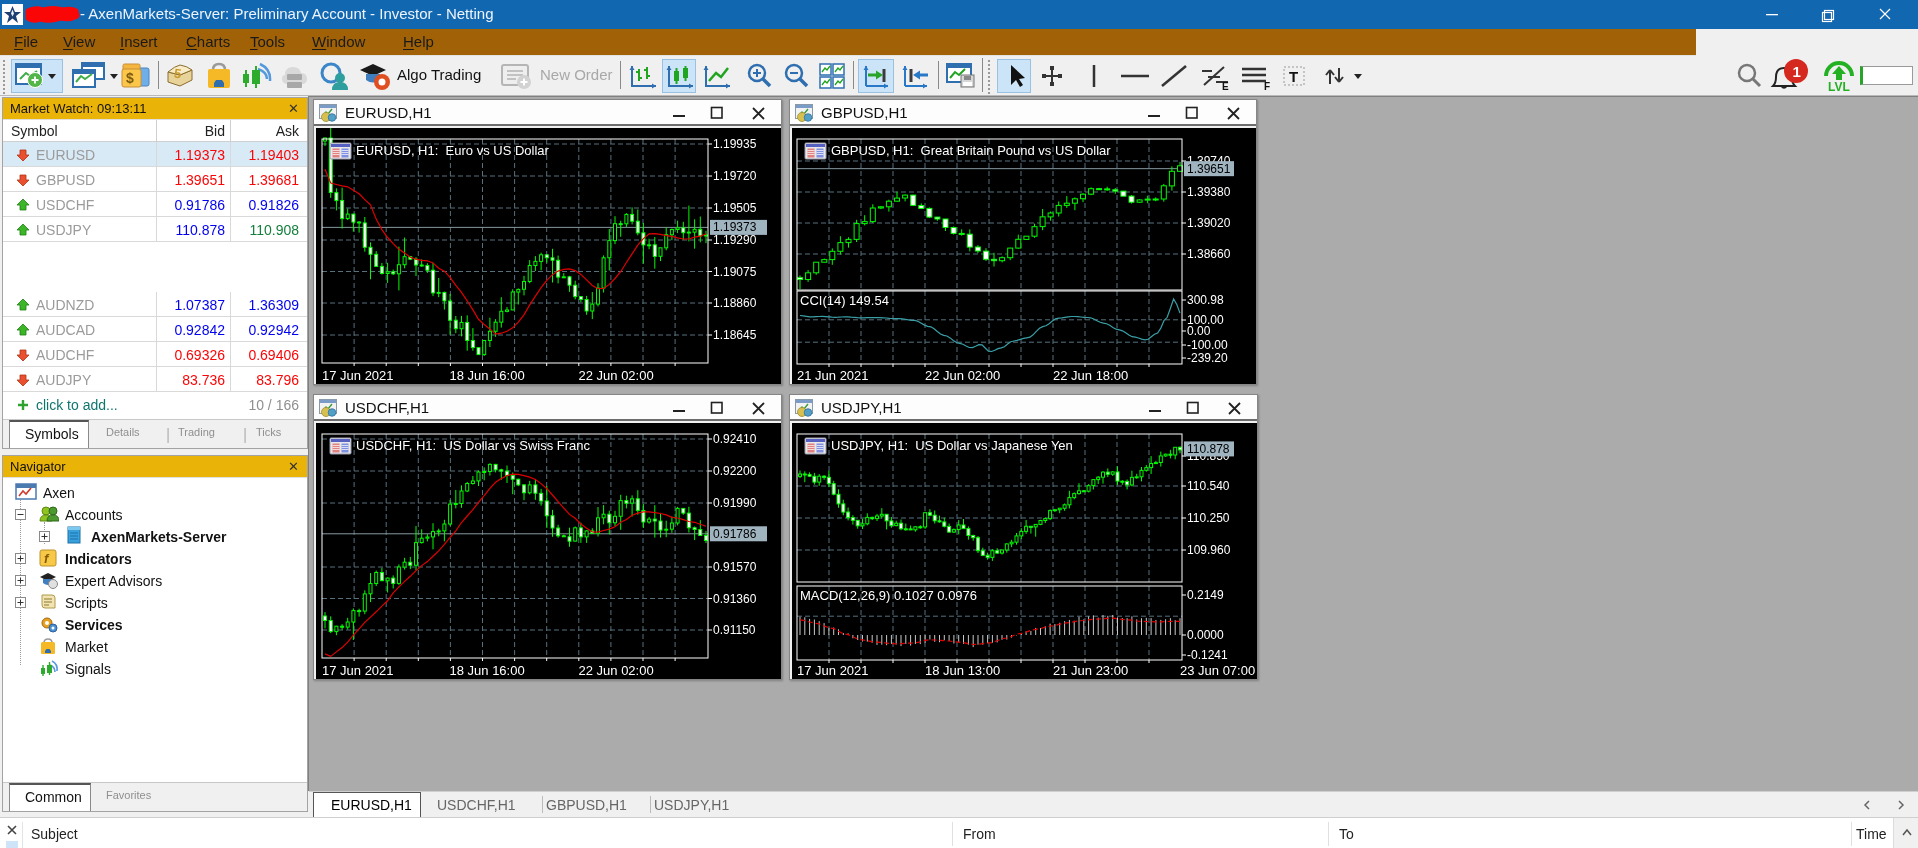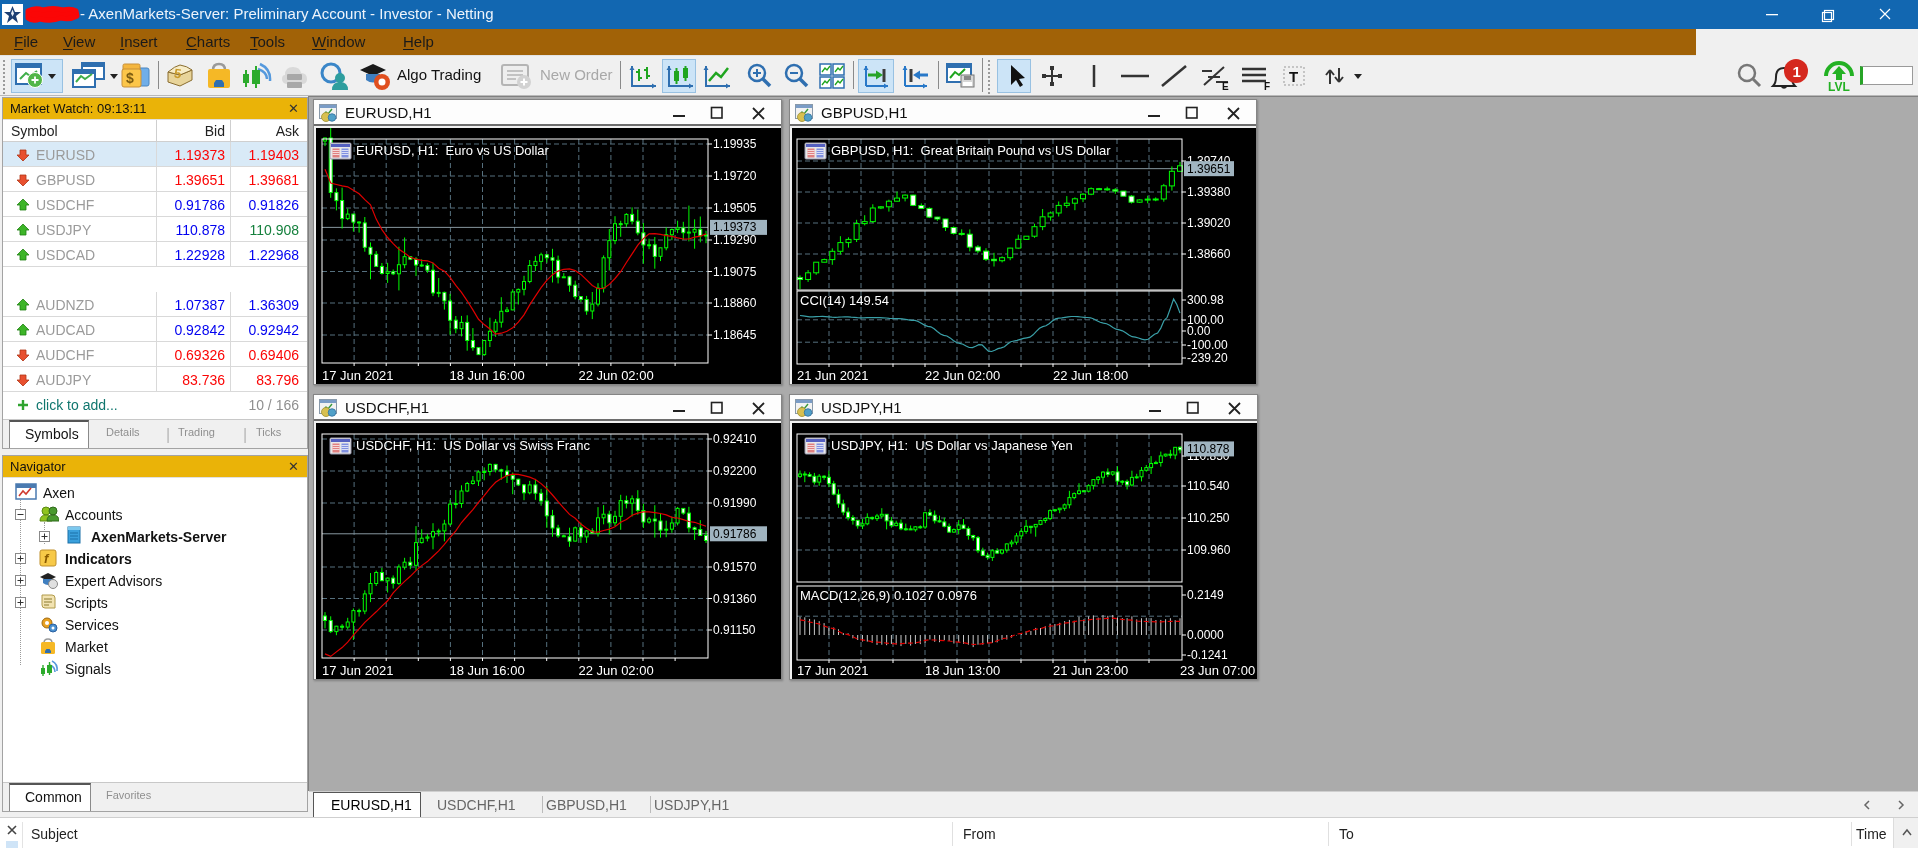--- a/index.html
+++ b/index.html
@@ -311,30 +311,20 @@
 <div class="abs" style="left:153px;top:0;width:1px;height:25px;background:#d9d9d9"></div>
 <div class="abs" style="left:227px;top:0;width:1px;height:25px;background:#d9d9d9"></div>
 </div>
 <div class="mwrow" style="top:119px;border-bottom:1px solid #d9d9d9">
 <svg class="abs" style="left:13px;top:6px" width="14" height="14">
         <path d="M7 1 l6 6 h-3 v5 h-6 v-5 h-3 Z" fill="#3db528" stroke="#1f8012" stroke-width="0.8"></path>
       </svg>
 <div class="mwsym">USDJPY</div>
 <div class="mwbid" style="left:140px;width:82px;color:#0202f0">110.878</div>
 <div class="mwbid" style="left:214px;width:82px;color:#15803d">110.908</div>
-<div class="abs" style="left:153px;top:0;width:1px;height:25px;background:#d9d9d9"></div>
-<div class="abs" style="left:227px;top:0;width:1px;height:25px;background:#d9d9d9"></div>
-</div>
-<div class="mwrow" style="top:144px;border-bottom:1px solid #d9d9d9">
-<svg class="abs" style="left:13px;top:6px" width="14" height="14">
-        <path d="M7 1 l6 6 h-3 v5 h-6 v-5 h-3 Z" fill="#3db528" stroke="#1f8012" stroke-width="0.8"></path>
-      </svg>
-<div class="mwsym">USDCAD</div>
-<div class="mwbid" style="left:140px;width:82px;color:#0202f0">1.22928</div>
-<div class="mwbid" style="left:214px;width:82px;color:#0202f0">1.22968</div>
 <div class="abs" style="left:153px;top:0;width:1px;height:25px;background:#d9d9d9"></div>
 <div class="abs" style="left:227px;top:0;width:1px;height:25px;background:#d9d9d9"></div>
 </div>
 <div class="mwrow" style="top:194px;border-bottom:1px solid #d9d9d9">
 <svg class="abs" style="left:13px;top:6px" width="14" height="14">
         <path d="M7 1 l6 6 h-3 v5 h-6 v-5 h-3 Z" fill="#3db528" stroke="#1f8012" stroke-width="0.8"></path>
       </svg>
 <div class="mwsym">AUDNZD</div>
 <div class="mwbid" style="left:140px;width:82px;color:#0202f0">1.07387</div>
 <div class="mwbid" style="left:214px;width:82px;color:#0202f0">1.36309</div>
@@ -464,21 +454,21 @@
         </svg>
         <div class="navitem" style="left:62px;top:2px;font-weight:normal">Scripts</div>
       </div>
 <div class="abs" style="top:135px;left:0;width:100%;height:22px">
         <svg class="abs" style="left:36px;top:0px" width="20" height="18">
           <circle cx="8" cy="8" r="5" fill="#e8a020" stroke="#a06a10"></circle>
           <circle cx="8" cy="8" r="2" fill="#fff"></circle>
           <circle cx="14" cy="13" r="4" fill="#4a90d0" stroke="#2a60a0"></circle>
           <circle cx="14" cy="13" r="1.5" fill="#fff"></circle>
         </svg>
-        <div class="navitem" style="left:62px;top:2px;font-weight:normal">Services</div>
+        <div class="navitem" style="left:62px;top:2px;font-weight:bold">Services</div>
       </div>
 <div class="abs" style="top:157px;left:0;width:100%;height:22px">
         <svg class="abs" style="left:36px;top:0px" width="20" height="18">
           <path d="M5 6 Q5 2 9 2 Q13 2 13 6" fill="none" stroke="#9a9a9a" stroke-width="1.6"></path>
           <rect x="2" y="5" width="14" height="12" rx="1.5" fill="#f5b826"></rect>
           <path d="M6 14 h6 v2 h-6 z M6 14 l1.5 -2 h3 l1.5 2" fill="#2f6fb0"></path>
         </svg>
         <div class="navitem" style="left:62px;top:2px;font-weight:normal">Market</div>
       </div>
 <div class="abs" style="top:179px;left:0;width:100%;height:22px">

